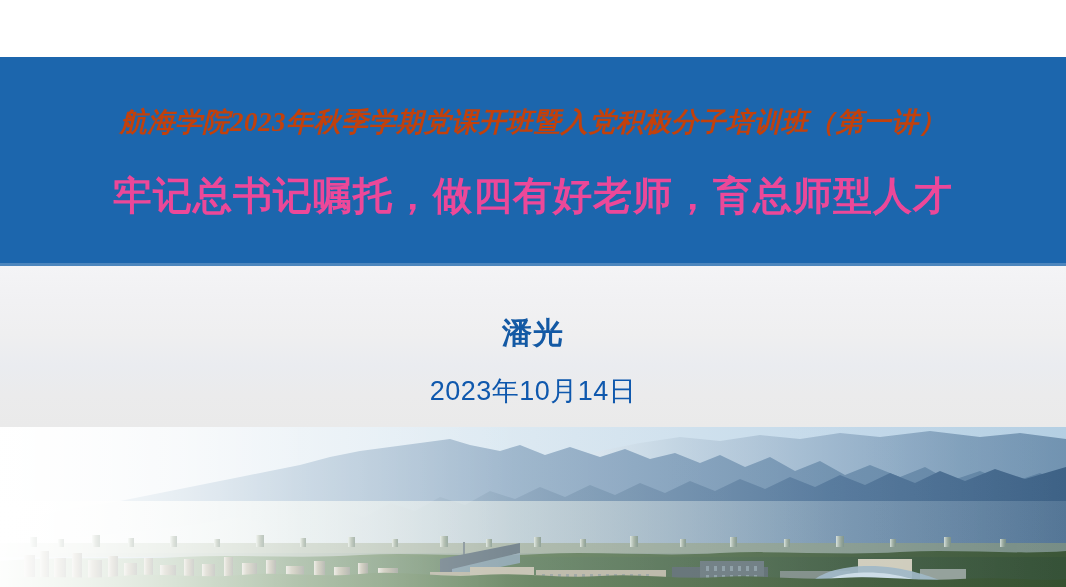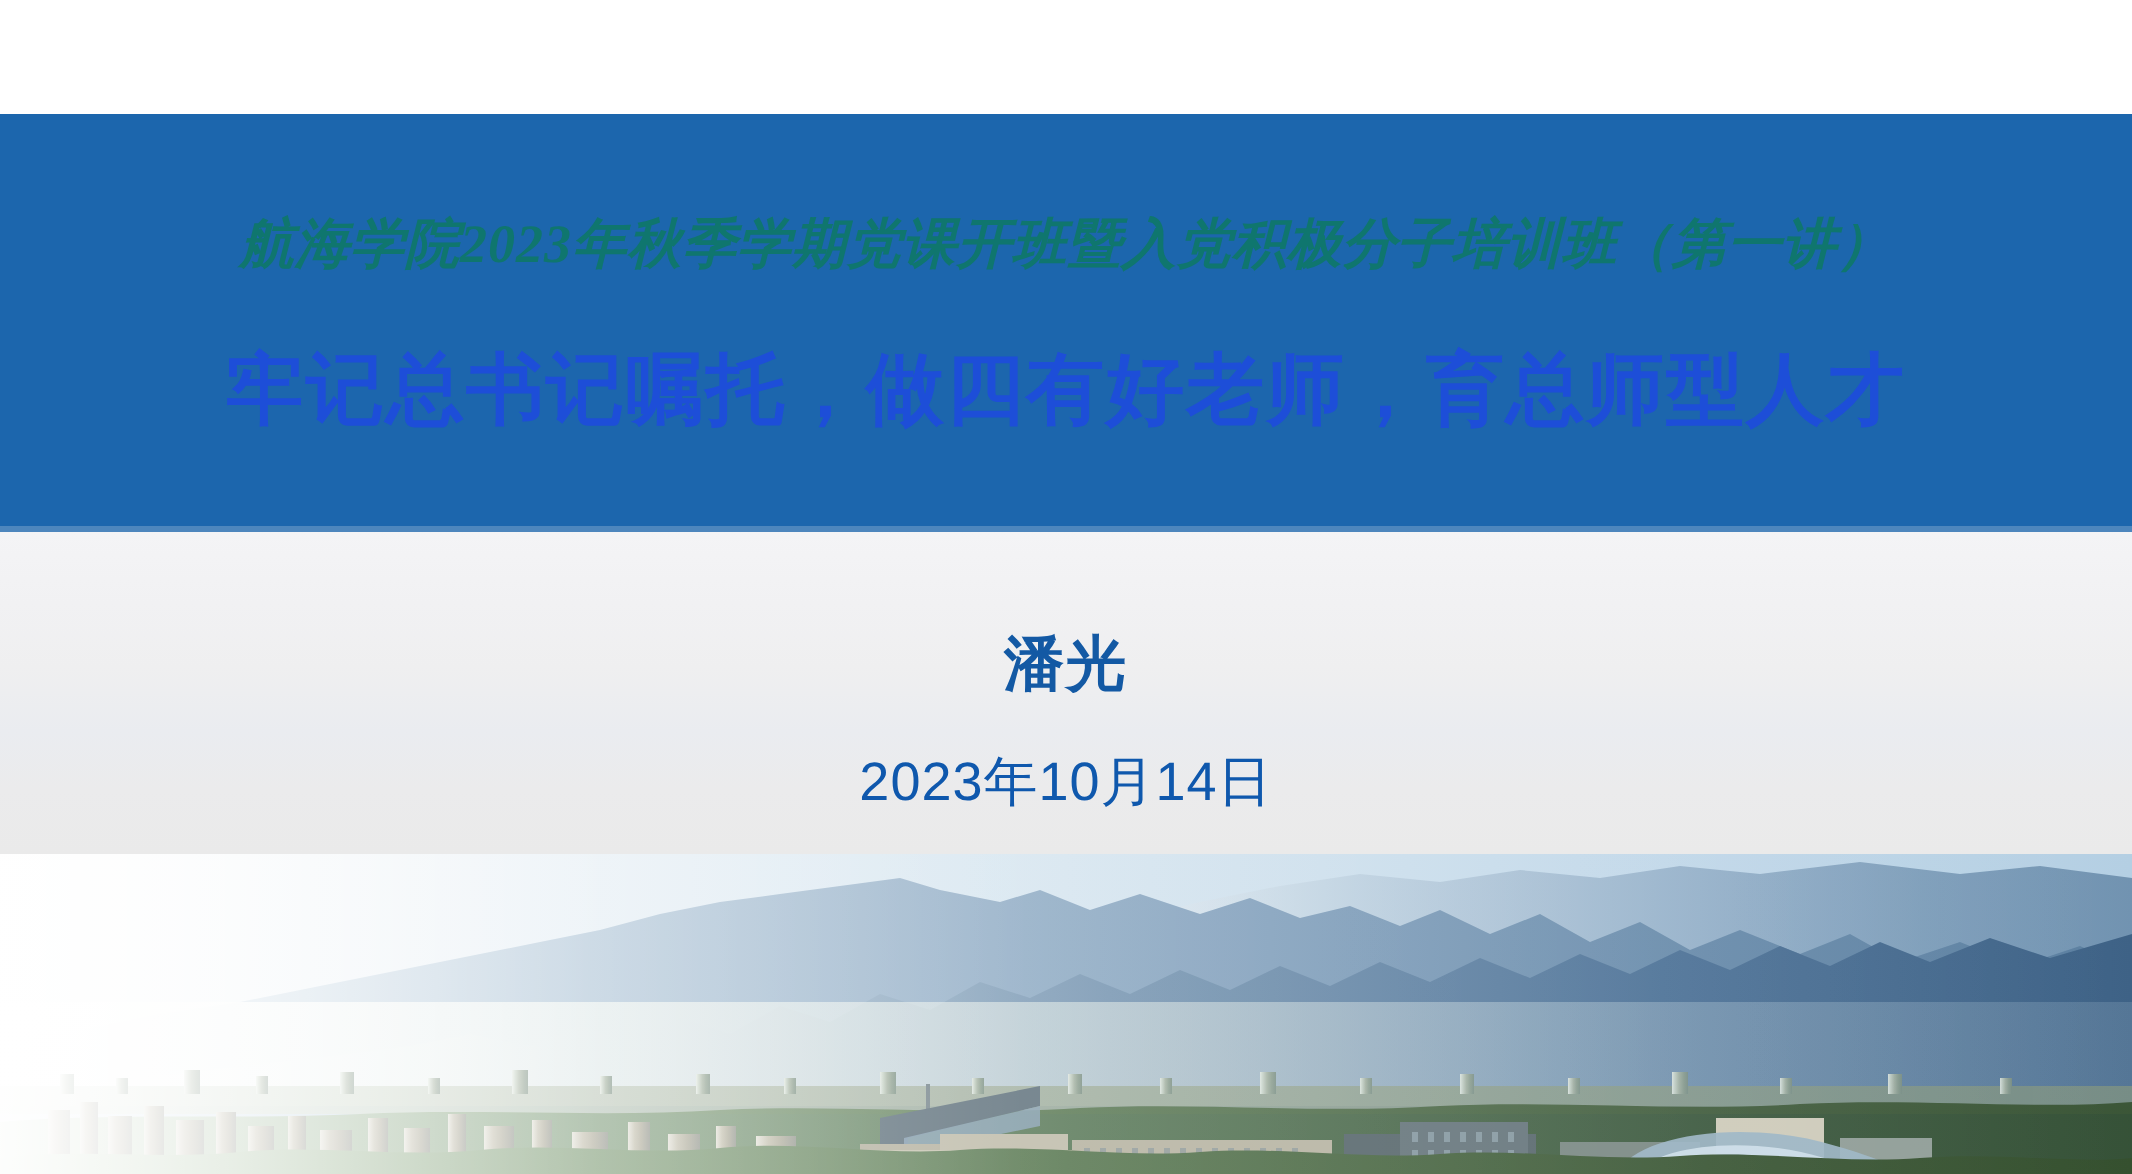--- a/index.html
+++ b/index.html
@@ -45,36 +45,36 @@
     width: 1066px;
     height: 3px;
     background: #4d86bd;
   }
 
   .banner-eyebrow {
     position: absolute;
     left: 0; top: 104px;
     width: 1066px;
     text-align: center;
-    color: #0f766e;
+    color: #c2410c;
     font-family: "Liberation Serif", "DejaVu Serif", serif;
     font-weight: 700;
     font-style: italic;
     font-size: 27px;
     letter-spacing: 0.5px;
     line-height: 36px;
     white-space: nowrap;
   }
 
   .banner-title {
     position: absolute;
     left: 0; top: 170px;
     width: 1066px;
     text-align: center;
-    color: #1d4ed8;
+    color: #ec4899;
     font-family: "Liberation Sans", "DejaVu Sans", sans-serif;
     font-weight: 700;
     font-size: 39px;
     letter-spacing: 1px;
     line-height: 52px;
     white-space: nowrap;
   }
 
   
   .midband {

